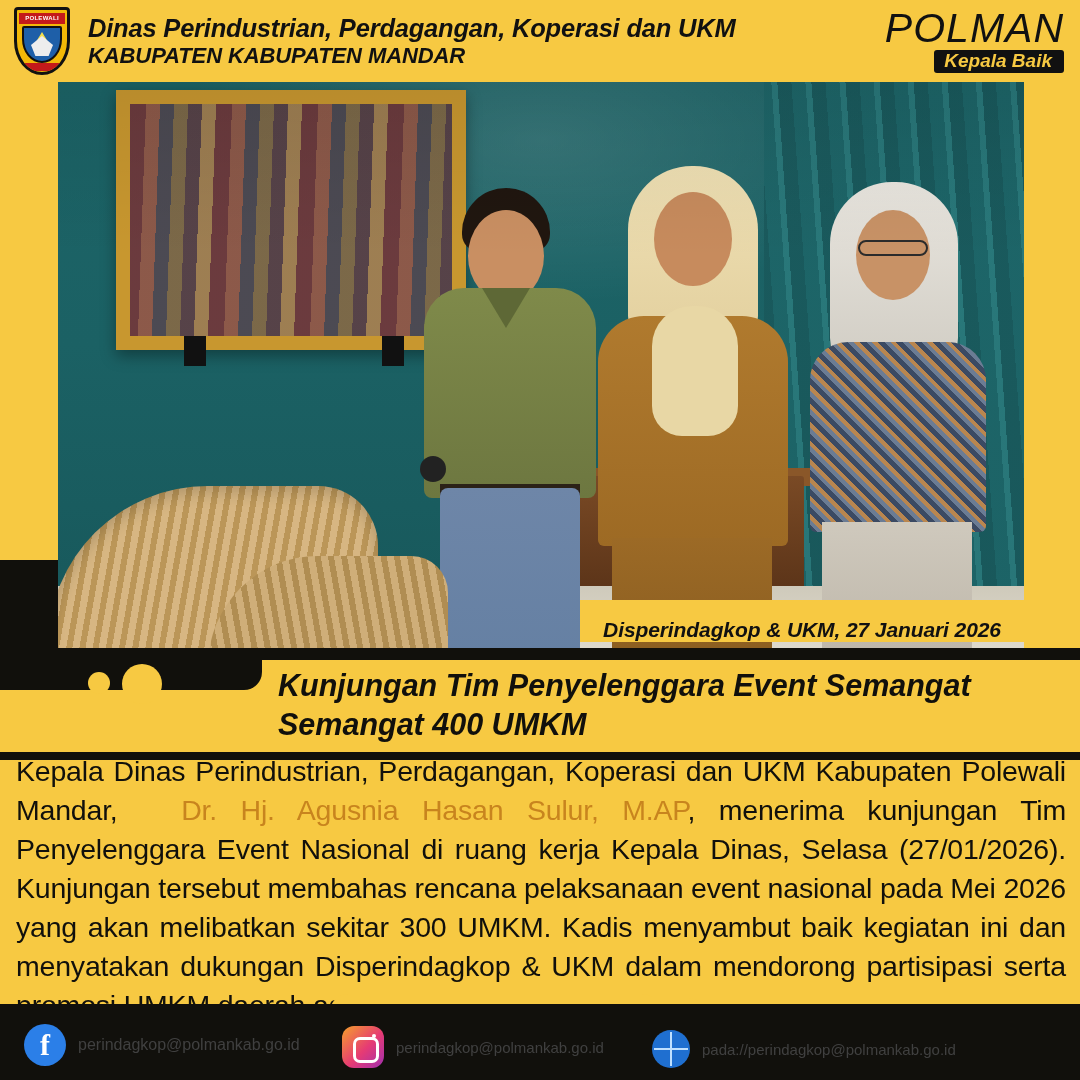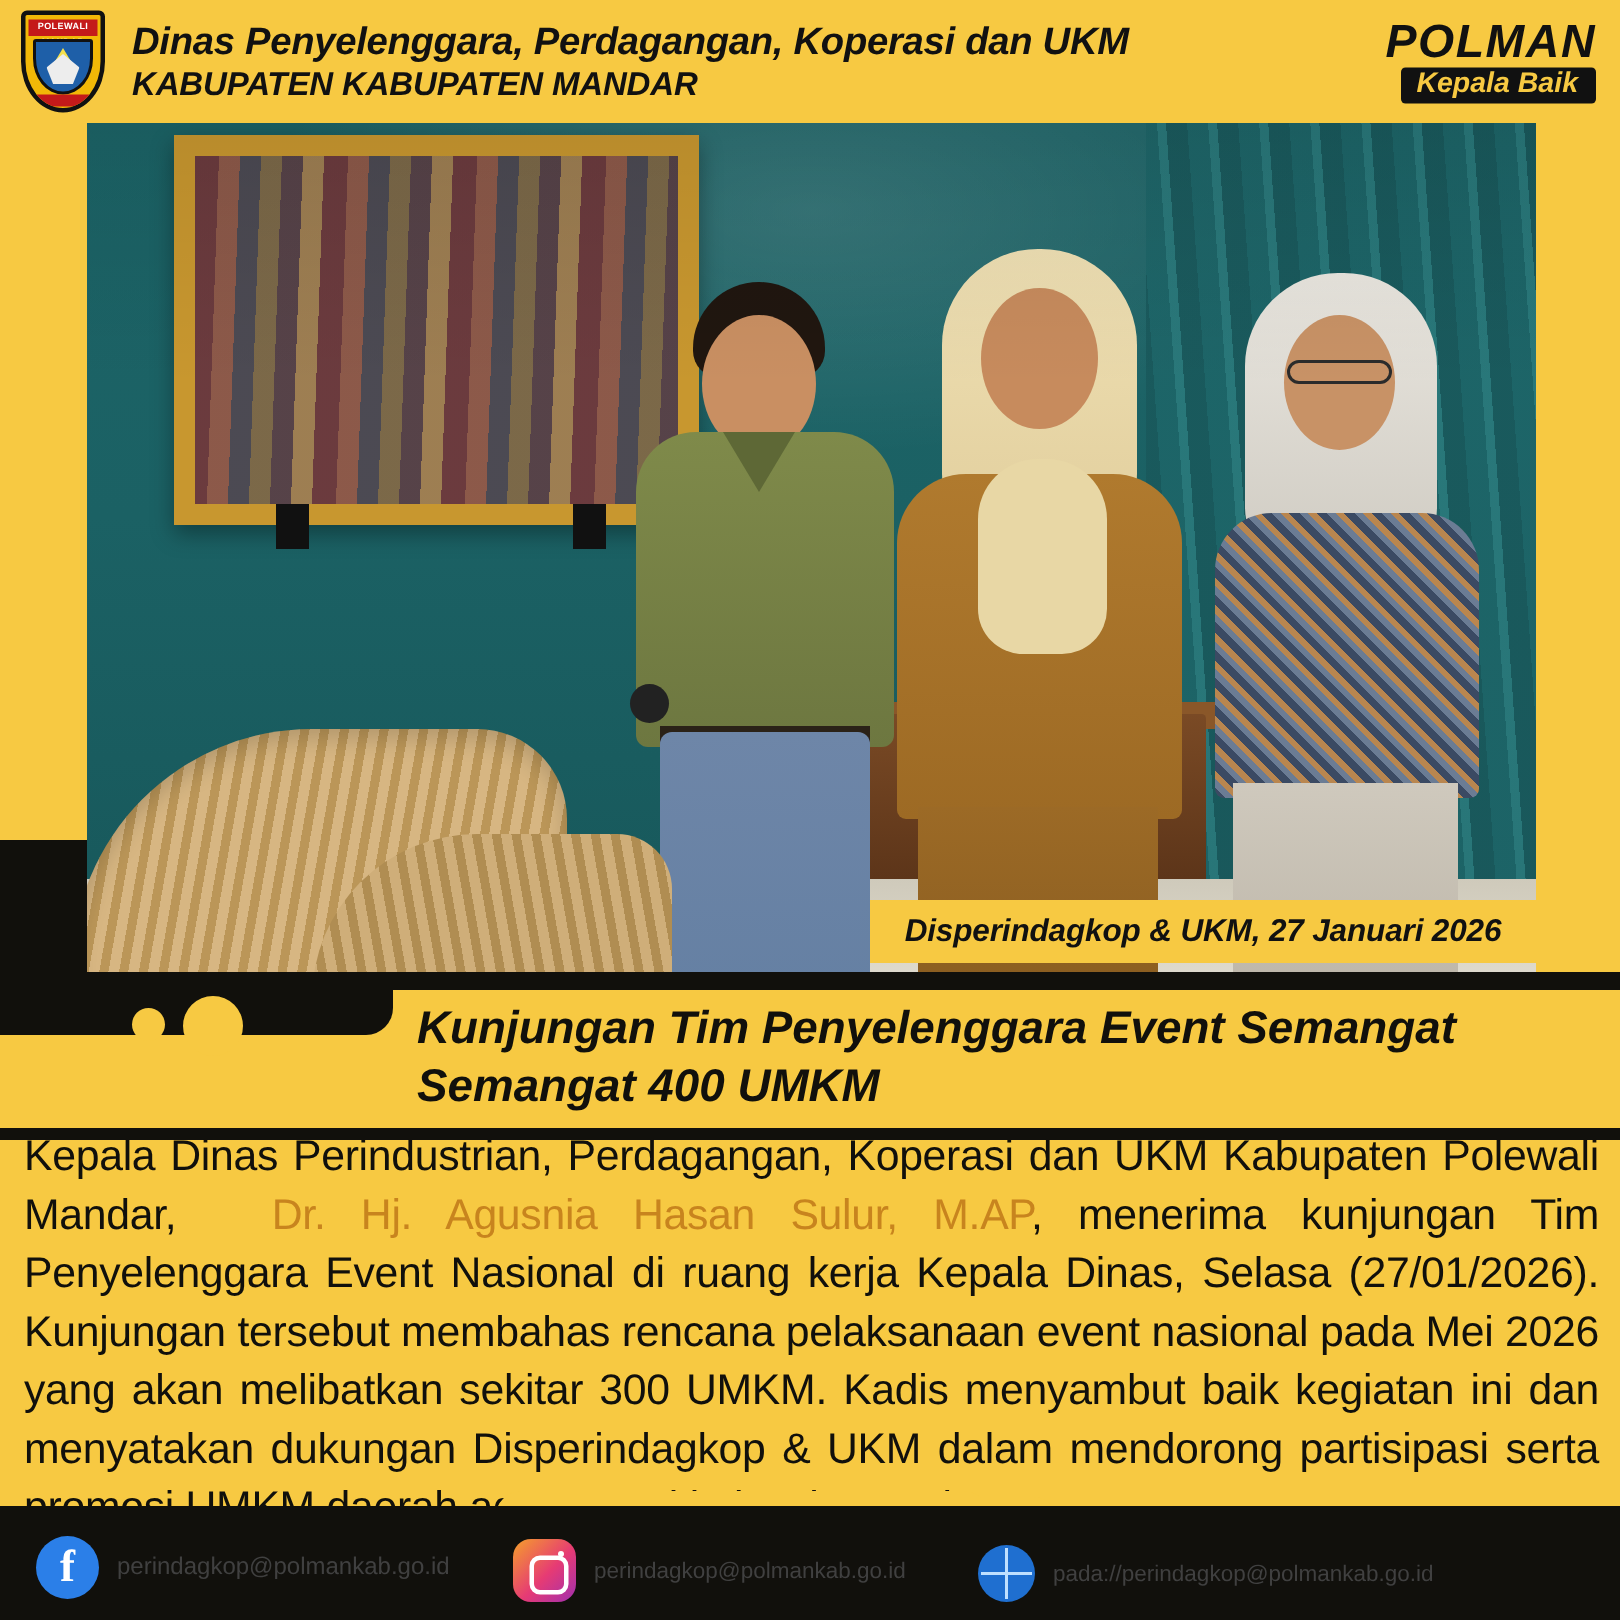--- a/index.html
+++ b/index.html
@@ -78,21 +78,21 @@
   .header-text .line2 {
     font-size: 22px; font-weight: bold; font-style: italic;
     color: #111; letter-spacing: -0.1px; line-height: 1.15;
   }
   .polman-logo {
     margin-right: 16px;
     text-align: right;
     flex: 0 0 auto;
   }
   .polman-logo .pl-top {
-    font-size: 31px; font-weight: bold; font-style: italic;
+    font-size: 41px; font-weight: normal; font-style: italic;
     color: #111; letter-spacing: 1px; line-height: 0.95;
   }
   .polman-logo .pl-bot {
     display: inline-block;
     margin-top: 2px;
     background: #111; color: #F7C942;
     font-size: 19px; font-weight: bold; font-style: italic;
     padding: 1px 12px 2px 10px;
     border-radius: 3px;
     line-height: 1.1;
@@ -271,21 +271,21 @@
     background: linear-gradient(180deg, rgba(0,0,0,.08), rgba(0,0,0,0) 30%);
     pointer-events: none;
   }
 
   
   .date-ribbon {
     position: absolute;
     left: 580px; top: 600px;
     width: 444px; height: 42px;
     background: #F7C942;
-    display: flex; align-items: center; justify-content: center;
+    display: flex; align-items: flex-end; justify-content: center;
   }
   .date-ribbon span {
     font-size: 21px; font-weight: bold; font-style: italic;
     color: #111; letter-spacing: -.1px;
   }
   .black-wedge {
     position: absolute; left: 0; top: 560px; width: 58px; height: 200px;
     background: #11100c;
   }
   .black-strip {
@@ -409,21 +409,21 @@
       <div class="crest-shield">
         <div class="crest-band">POLEWALI MANDAR</div>
         <div class="crest-inner">
           <div class="crest-star"></div>
           <div class="crest-shape"></div>
         </div>
         <div class="crest-foot"></div>
       </div>
     </div>
     <div class="header-text">
-      <div class="line1">Dinas Penyelenggara, Perdagangan, Koperasi dan UKM</div>
+      <div class="line1">Dinas Perindustrian, Perdagangan, Koperasi dan UKM</div>
       <div class="line2">KABUPATEN KABUPATEN MANDAR</div>
     </div>
     <div class="polman-logo">
       <div class="pl-top">POLMAN</div>
       <div class="pl-bot">Kepala Baik</div>
     </div>
   </div>
 
   <div class="photo-wrap">
     <div class="photo">

